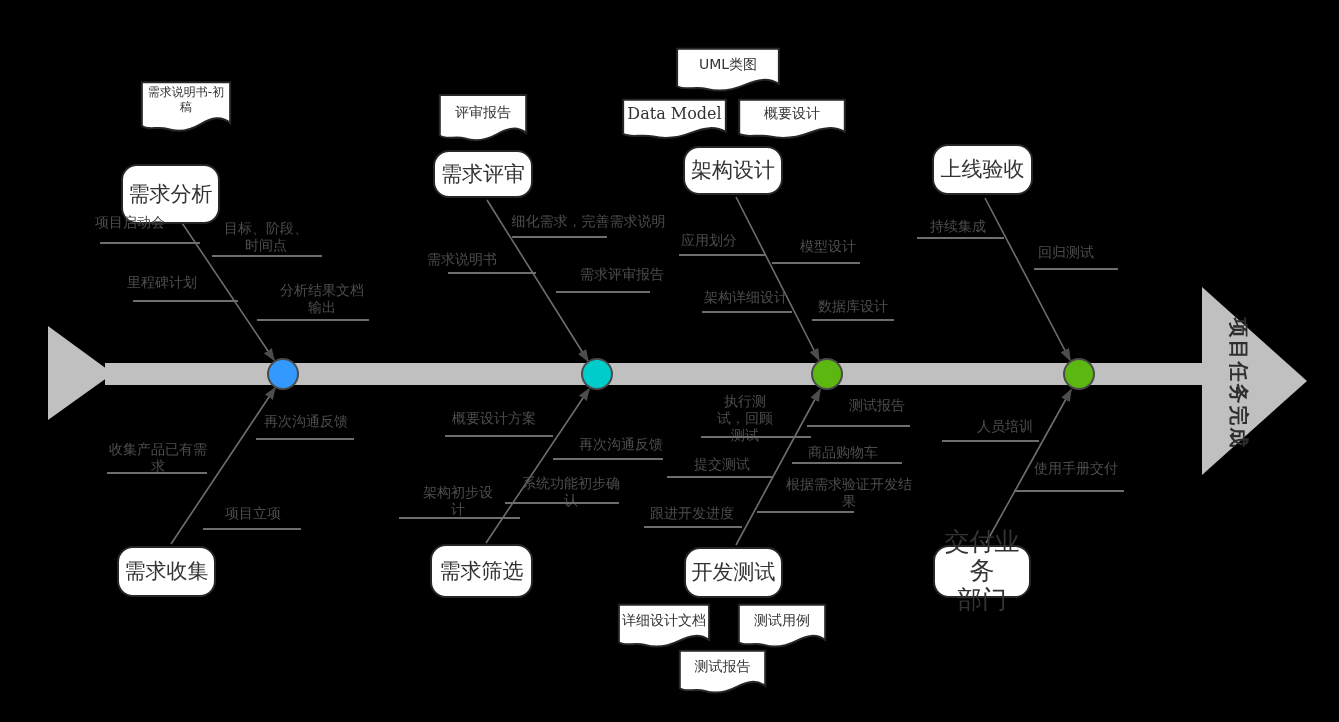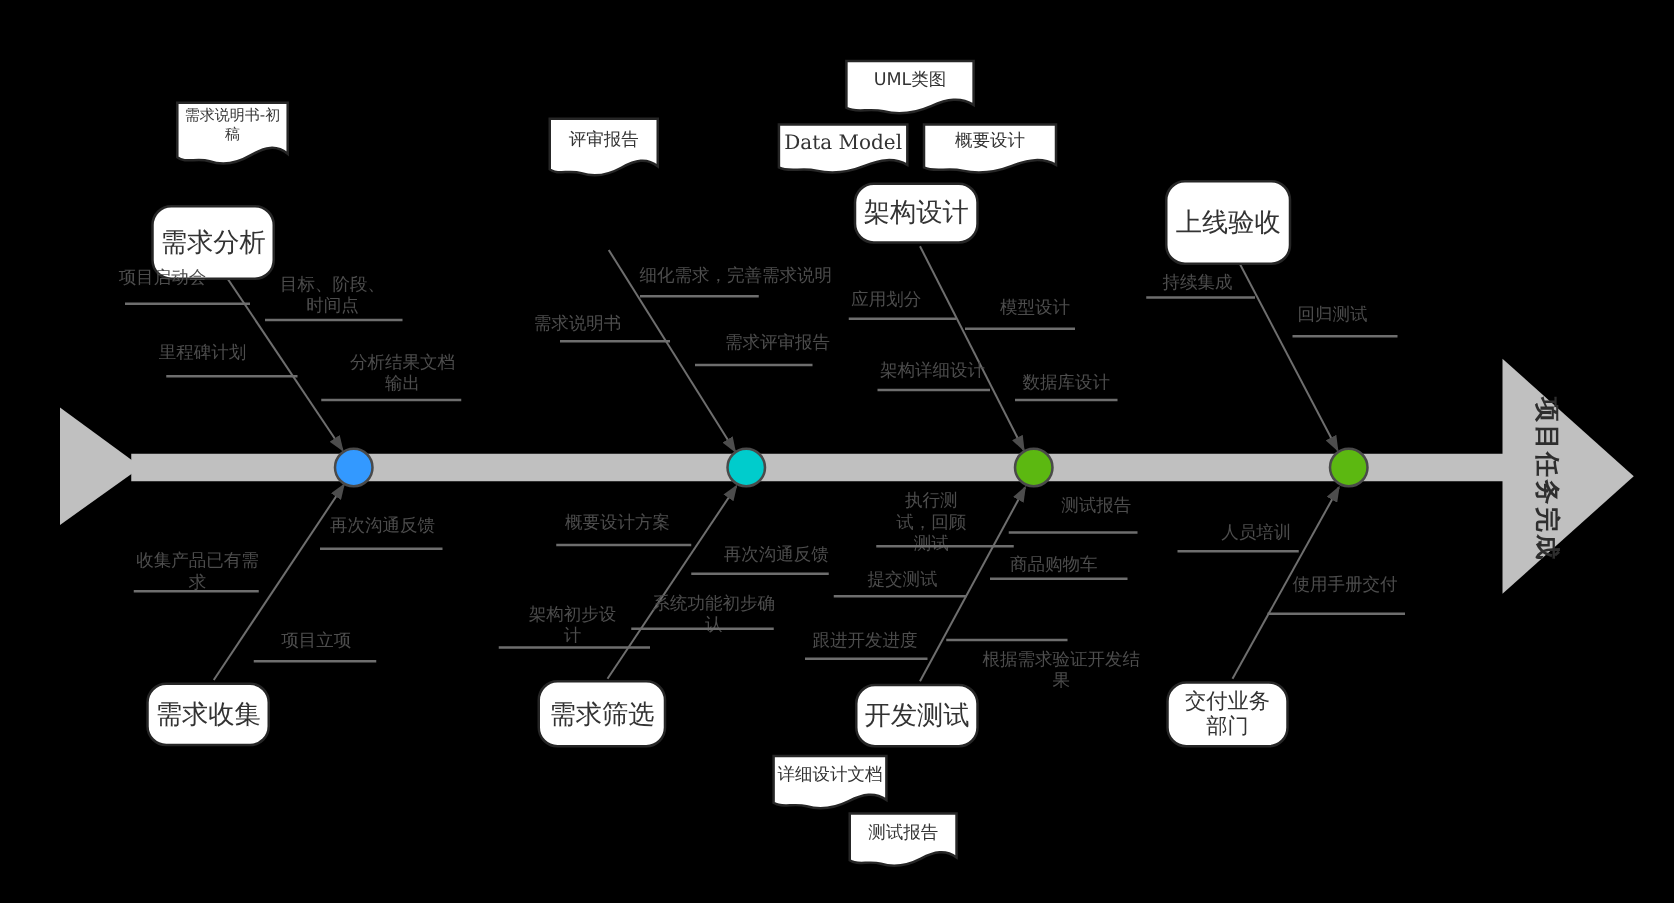--- a/index.html
+++ b/index.html
@@ -4,21 +4,21 @@
 <style>
   html,body{margin:0;padding:0;background:#000;}
   .canvas{position:relative;width:1339px;height:722px;background:#000;overflow:hidden;
           font-family:"DejaVu Sans","Liberation Sans",sans-serif;}
   .layer{position:absolute;left:0;top:0;}
   .bone{stroke:#6e6e6e;stroke-width:1.6;}
   .node{stroke:#4a4a4a;stroke-width:2;}
   .cat{position:absolute;background:#fff;border:2.5px solid #262626;border-radius:16px;
        display:flex;align-items:center;justify-content:center;color:#333;
        font-size:21px;text-align:center;white-space:pre-line;line-height:1.15;box-sizing:border-box;}
-  .cat.small{font-size:17px;}
+  .cat.small{font-size:25px;}
   .doc{position:absolute;}
   .doc svg{position:absolute;left:0;top:0;width:100%;height:100%;}
   .doc-path{fill:#fff;stroke:#262626;stroke-width:2;vector-effect:non-scaling-stroke;}
   .doc span{position:absolute;left:0;right:0;text-align:center;color:#333;font-size:14px;
             white-space:pre-line;line-height:1.25;}
   .doc span.serif{font-family:"DejaVu Serif","Liberation Serif",serif;font-size:16px;}
   .doc span.sm{font-size:12px;}
   .sub{position:absolute;color:#4d4d4d;font-size:14px;text-align:center;
        white-space:pre-line;line-height:1.2;}
   .ul{position:absolute;height:2px;background:#6e6e6e;}
@@ -51,22 +51,23 @@
 
     <circle class="node" cx="283" cy="374" r="15" fill="#3399ff"></circle>
     <circle class="node" cx="597" cy="374" r="15" fill="#00cccc"></circle>
     <circle class="node" cx="827" cy="374" r="15" fill="#5cb811"></circle>
     <circle class="node" cx="1079" cy="374" r="15" fill="#5cb811"></circle>
   </svg>
 
   <div class="arrow-title" style="left:1171px;top:370px;width:134px;">项目任务完成</div>
 
   <div class="cat" style="left:121px;top:164px;width:99px;height:60px;"><span>需求分析</span></div>
+  <div class="cat" style="left:433px;top:150px;width:100px;height:48px;"><span>需求评审</span></div>
   <div class="cat" style="left:683px;top:146px;width:100px;height:49px;"><span>架构设计</span></div>
-  <div class="cat" style="left:932px;top:144px;width:101px;height:68px;"><span>上线验收</span></div>
+  <div class="cat" style="left:932px;top:144px;width:101px;height:51px;"><span>上线验收</span></div>
   <div class="cat" style="left:117px;top:546px;width:99px;height:51px;"><span>需求收集</span></div>
   <div class="cat" style="left:684px;top:547px;width:99px;height:51px;"><span>开发测试</span></div>
   <div class="cat" style="left:430px;top:544px;width:103px;height:54px;"><span>需求筛选</span></div>
   <div class="cat small" style="left:933px;top:545px;width:98px;height:53px;"><span>交付业务
 部门</span></div>
 
   <div class="doc" style="left:140px;top:80px;width:92px;height:56px;">
     <svg viewBox="0 0 100 52" preserveAspectRatio="none">
         <path class="doc-path" d="M2,2 H98 V40 C88,33 78,35 66,41 C54,47 42,49 30,45.5 C19,42.5 9,47.5 2,42.5 Z"></path>
       </svg>
@@ -95,20 +96,26 @@
     <svg viewBox="0 0 100 52" preserveAspectRatio="none">
         <path class="doc-path" d="M2,2 H98 V40 C88,33 78,35 66,41 C54,47 42,49 30,45.5 C19,42.5 9,47.5 2,42.5 Z"></path>
       </svg>
     <span style="top:7px;">概要设计</span>
   </div>
   <div class="doc" style="left:617px;top:603px;width:94px;height:48px;">
     <svg viewBox="0 0 100 52" preserveAspectRatio="none">
         <path class="doc-path" d="M2,2 H98 V40 C88,33 78,35 66,41 C54,47 42,49 30,45.5 C19,42.5 9,47.5 2,42.5 Z"></path>
       </svg>
     <span style="top:9px;">详细设计文档</span>
+  </div>
+  <div class="doc" style="left:737px;top:603px;width:90px;height:48px;">
+    <svg viewBox="0 0 100 52" preserveAspectRatio="none">
+        <path class="doc-path" d="M2,2 H98 V40 C88,33 78,35 66,41 C54,47 42,49 30,45.5 C19,42.5 9,47.5 2,42.5 Z"></path>
+      </svg>
+    <span style="top:9px;">测试用例</span>
   </div>
   <div class="doc" style="left:678px;top:649px;width:89px;height:48px;">
     <svg viewBox="0 0 100 52" preserveAspectRatio="none">
         <path class="doc-path" d="M2,2 H98 V40 C88,33 78,35 66,41 C54,47 42,49 30,45.5 C19,42.5 9,47.5 2,42.5 Z"></path>
       </svg>
     <span style="top:9px;">测试报告</span>
   </div>
 
   <div class="sub" style="left:92px;top:214px;width:76px;">项目启动会</div>
   <div class="ul" style="left:100px;top:242px;width:100px;"></div>
@@ -166,21 +173,21 @@
 测试</div>
   <div class="ul" style="left:701px;top:436px;width:110px;"></div>
   <div class="sub" style="left:845px;top:397px;width:64px;">测试报告</div>
   <div class="ul" style="left:807px;top:425px;width:103px;"></div>
   <div class="sub" style="left:690px;top:456px;width:64px;">提交测试</div>
   <div class="ul" style="left:667px;top:476px;width:106px;"></div>
   <div class="sub" style="left:803px;top:444px;width:80px;">商品购物车</div>
   <div class="ul" style="left:792px;top:462px;width:110px;"></div>
   <div class="sub" style="left:646px;top:506px;width:92px;font-family:Liberation Serif, serif;">跟进开发进度</div>
   <div class="ul" style="left:644px;top:526px;width:98px;"></div>
-  <div class="sub" style="left:780px;top:476px;width:138px;margin-top:44px;">根据需求验证开发结
+  <div class="sub" style="left:780px;top:476px;width:138px;">根据需求验证开发结
 果</div>
   <div class="ul" style="left:757px;top:511px;width:97px;"></div>
 
   <div class="sub" style="left:973px;top:418px;width:64px;">人员培训</div>
   <div class="ul" style="left:942px;top:440px;width:97px;"></div>
   <div class="sub" style="left:1030px;top:460px;width:92px;">使用手册交付</div>
   <div class="ul" style="left:1014px;top:490px;width:110px;"></div>
 
 </div>
 

